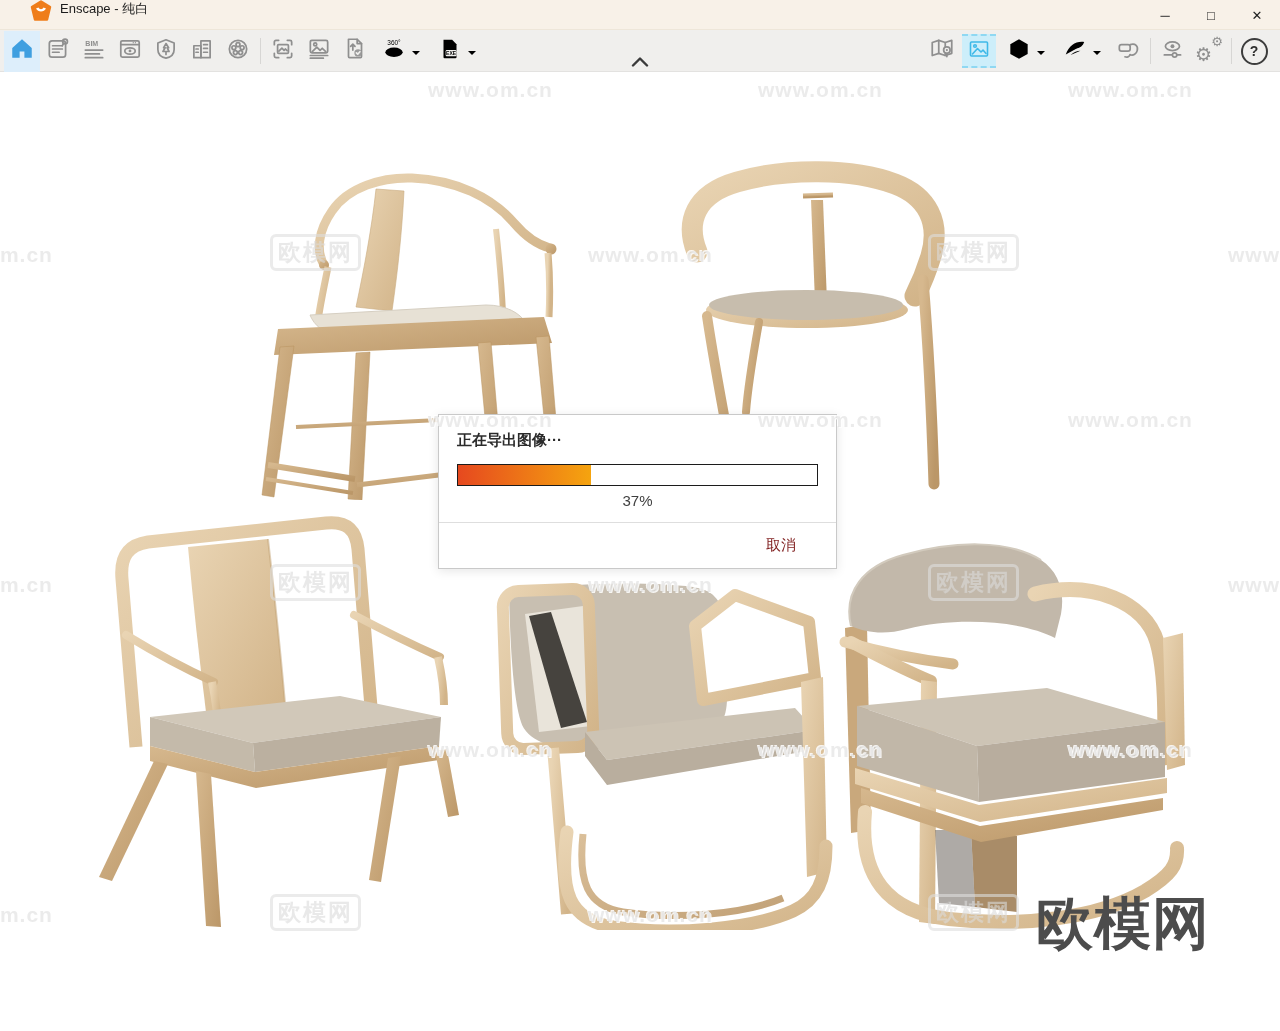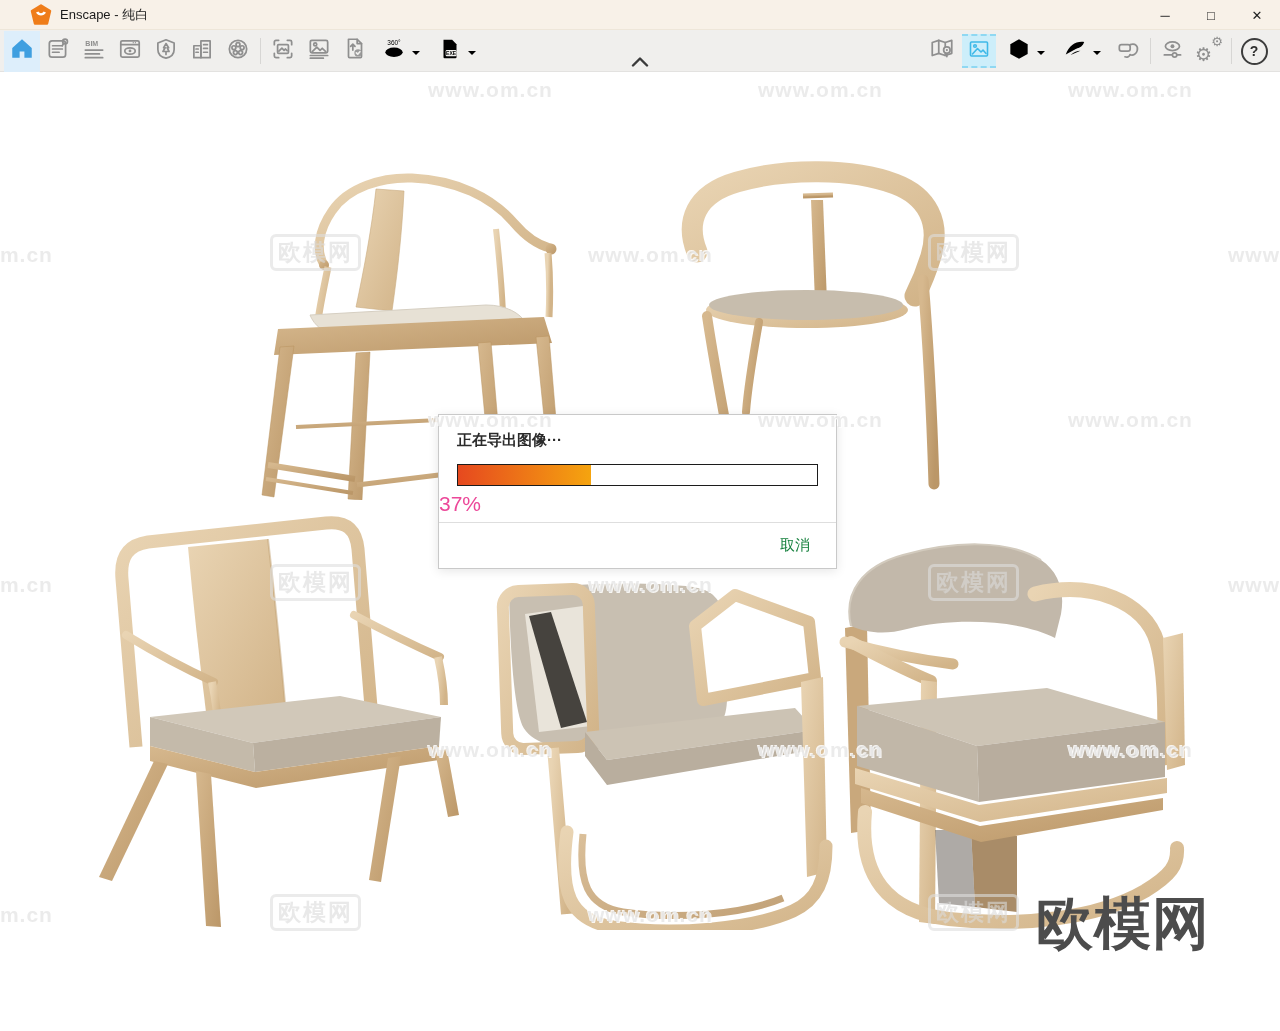--- a/index.html
+++ b/index.html
@@ -1,21 +1,21 @@
 <!DOCTYPE html>
 <html><head>
 <meta charset="utf-8">
 <style>
   html,body{margin:0;padding:0;overflow:hidden;background:#dcdcdc;}
   #window{position:relative;width:1280px;height:1031px;background:#fff;
     font-family:"Liberation Sans","DejaVu Sans",sans-serif;
     outline:1px solid #8a8a8a;overflow:hidden;}
   
   .titlebar{position:absolute;left:0;top:0;width:1280px;height:30px;background:#f8f1e8;
-    display:flex;align-items:center;border-bottom:1px solid #eee6d9;box-sizing:border-box;}
+    display:flex;border-bottom:1px solid #eee6d9;box-sizing:border-box;}
   .titlebar .logo{margin-left:30px;width:22px;height:22px;display:flex;align-items:center;}
   .titlebar .title{margin-left:8px;font-size:13px;color:#1b1b1b;}
   .win-controls{position:absolute;right:0;top:0;height:30px;display:flex;align-items:center;}
   .win-btn{width:46px;height:30px;display:flex;align-items:center;justify-content:center;
     font-size:13px;color:#222;cursor:default;}
   
   .toolbar{position:absolute;left:0;top:30px;width:1280px;height:42px;background:#f0efed;
     border-bottom:1px solid #e3e2e0;box-sizing:border-box;}
   .tb-left{position:absolute;left:0;top:0;height:42px;display:flex;align-items:center;padding-left:4px;}
   .tb-right{position:absolute;right:0;top:0;height:42px;display:flex;align-items:center;padding-right:8px;}
@@ -40,24 +40,24 @@
   
   .canvas{position:absolute;left:0;top:72px;width:1280px;height:959px;background:#ffffff;}
   .chair{position:absolute;z-index:5;}
   
   .dialog{position:absolute;left:438px;top:431px;width:399px;height:155px;background:#ffffff;
     border:1px solid #c9c9c9;box-sizing:border-box;z-index:20;box-shadow:0 2px 10px rgba(0,0,0,.10);}
   .dialog-title{position:absolute;left:18px;top:16px;font-size:15px;font-weight:bold;color:#2b2b2b;}
   .progress-track{position:absolute;left:18px;top:49px;width:361px;height:22px;background:#ffffff;
     border:1px solid #1c1c1c;box-sizing:border-box;}
   .progress-fill{height:100%;width:0;background:linear-gradient(to right,#e6491f,#f5a40f);}
-  .progress-label{position:absolute;left:0;top:77px;width:100%;text-align:left;font-size:21px;color:#ec4899;}
+  .progress-label{position:absolute;left:0;top:77px;width:100%;text-align:center;font-size:15px;color:#404040;}
   .dialog-footer{position:absolute;left:0;bottom:0;width:100%;height:46px;border-top:1px solid #dedede;
     box-sizing:border-box;display:flex;align-items:center;justify-content:flex-end;}
-  .cancel-btn{margin-right:20px;font-size:15px;color:#15803d;background:none;border:none;
+  .cancel-btn{margin-right:34px;font-size:15px;color:#7f1d1d;background:none;border:none;
     font-family:inherit;cursor:default;}
   
   #watermark-layer{position:absolute;left:0;top:72px;width:1280px;height:959px;z-index:40;pointer-events:none;}
   .wm{position:absolute;font-weight:bold;white-space:nowrap;}
   .wm-url{font-size:21px;letter-spacing:1px;color:rgba(205,205,205,.40);
     text-shadow:1px 1px 0 rgba(255,255,255,.85),-1px -1px 0 rgba(255,255,255,.85);}
   .wm-box{font-size:23px;letter-spacing:2px;color:rgba(218,218,218,.60);
     border:3px solid rgba(222,222,222,.60);border-radius:6px;padding:0 5px;}
   .wm-big{font-size:57px;font-weight:600;letter-spacing:1px;color:#4c4c4c;}
 </style>

